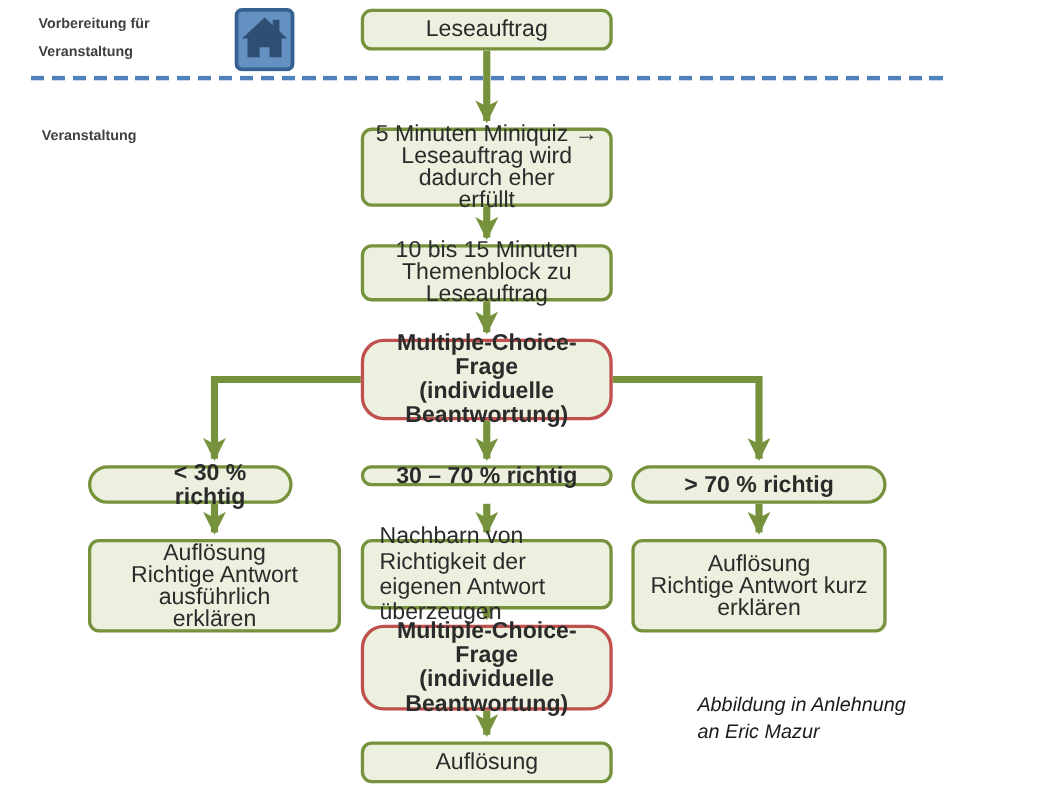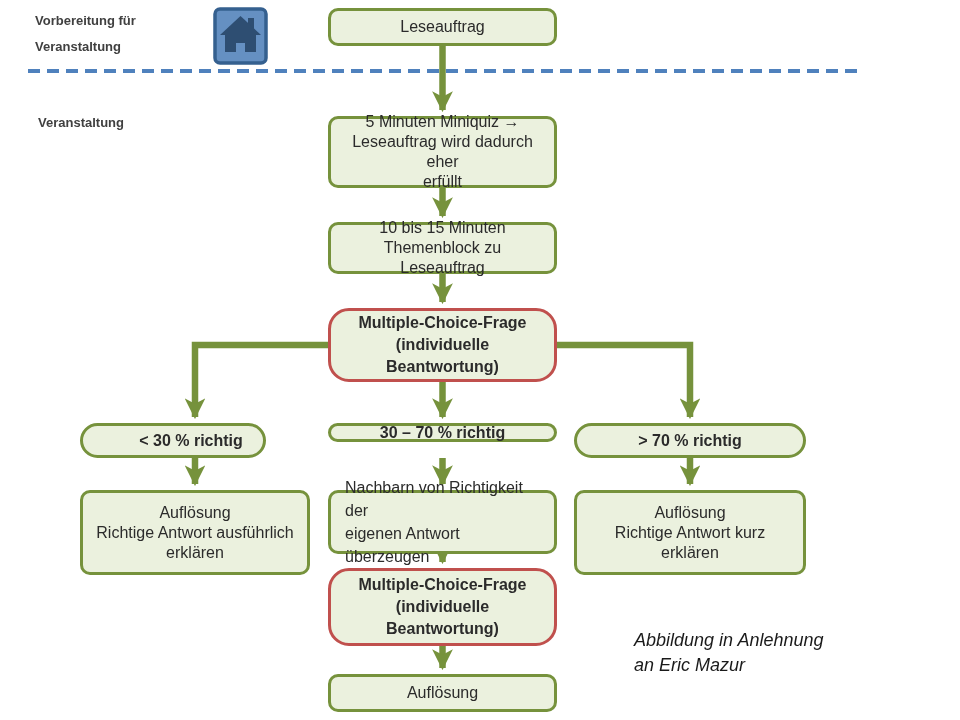--- a/index.html
+++ b/index.html
@@ -37,21 +37,21 @@
   .node {
     position: absolute;
     background: #ebf1de;
     border: 3px solid #76923c;
     border-radius: 10px;
     display: flex;
     align-items: center;
     justify-content: center;
     text-align: center;
     color: #2b2b2b;
-    font-size: 16px;
+    font-size: 21px;
     line-height: 20px;
     white-space: pre-line;
     padding: 2px 10px;
   }
   .node.red { border-color: #c0504d; border-radius: 14px; }
   .node.bold { font-weight: bold; line-height: 22px; border-radius: 21px; }
   .node.left-align { justify-content: flex-start; text-align: left; padding-left: 14px; line-height: 23px; }
 
   .caption {
     position: absolute;

